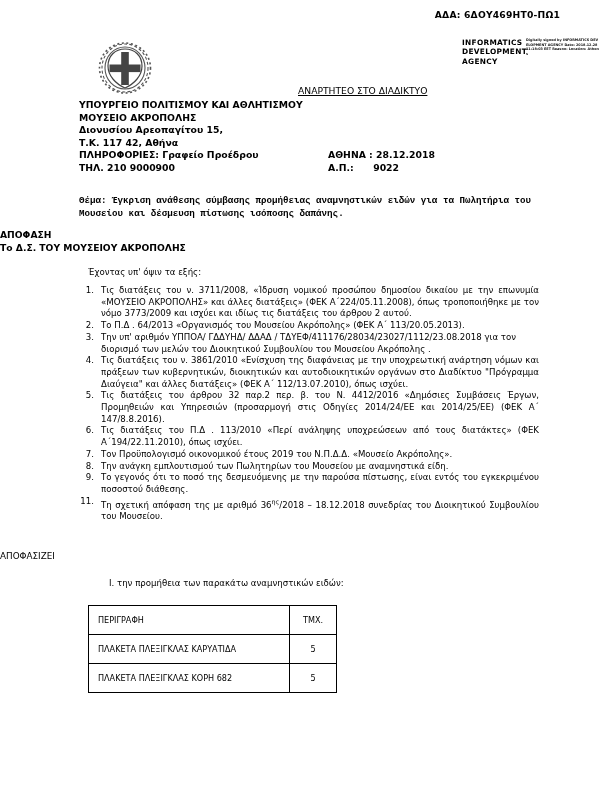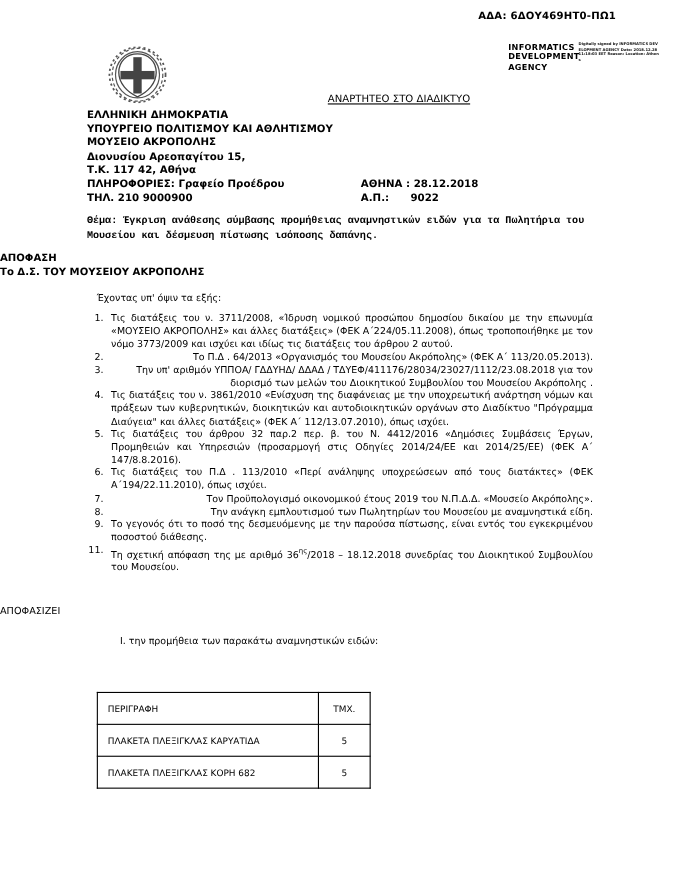--- a/index.html
+++ b/index.html
@@ -152,21 +152,21 @@
     width: 22px;
     flex: 0 0 22px;
     text-align: right;
     padding-right: 7px;
     box-sizing: border-box;
   }
   .clause-text {
     flex: 1 1 auto;
     text-align: justify;
   }
-  .clause-text.nojust { text-align: right; }
+  .clause-text.nojust { text-align: left; }
   .sup { vertical-align: super; font-size: 6.3px; }
 
   
   .apofasizei {
     position: absolute;
     top: 551px;
     left: 0;
     width: 612px;
     font-size: 8.8px;
   }
@@ -180,21 +180,20 @@
     padding-left: 29px;
   }
 
   
   .goods-table {
     position: absolute;
     top: 605px;
     left: 88px;
     border-collapse: collapse;
     font-size: 8.1px;
-    margin-top: 24px;
   }
   .goods-table td {
     border: 1px solid #000;
     height: 26px;
     vertical-align: middle;
   }
   .goods-table td.desc {
     width: 190px;
     padding-left: 9px;
   }
@@ -224,21 +223,20 @@
       </g>
       <path d="M27 7 C17 7 10 14 10 24 C10 34 18 42 27 46 C36 42 44 34 44 24 C44 14 37 7 27 7 Z" fill="#ffffff" stroke="#444" stroke-width="1.2"></path>
       <rect x="23.2" y="10" width="7.6" height="33" fill="#444"></rect>
       <rect x="11.5" y="22.5" width="31" height="7.6" fill="#444"></rect>
     </svg>
   </div>
 
   <div class="anartiteo">ΑΝΑΡΤΗΤΕΟ ΣΤΟ ΔΙΑΔΙΚΤΥΟ</div>
 
   <div class="letterhead">
-    <div class="lh-row"><span>ΕΛΛΗΝΙΚΗ ΔΗΜΟΚΡΑΤΙΑ</span></div>
     <div class="lh-row"><span>ΥΠΟΥΡΓΕΙΟ ΠΟΛΙΤΙΣΜΟΥ ΚΑΙ ΑΘΛΗΤΙΣΜΟΥ</span></div>
     <div class="lh-row"><span>ΜΟΥΣΕΙΟ ΑΚΡΟΠΟΛΗΣ</span></div>
     <div class="lh-row"><span>Διονυσίου Αρεοπαγίτου 15,</span></div>
     <div class="lh-row"><span>Τ.Κ. 117 42, Αθήνα</span></div>
     <div class="lh-row">
       <span>ΠΛΗΡΟΦΟΡΙΕΣ: Γραφείο Προέδρου</span>
       <span class="lh-right">ΑΘΗΝΑ : 28.12.2018</span>
     </div>
     <div class="lh-row">
       <span>ΤΗΛ. 210 9000900</span>

